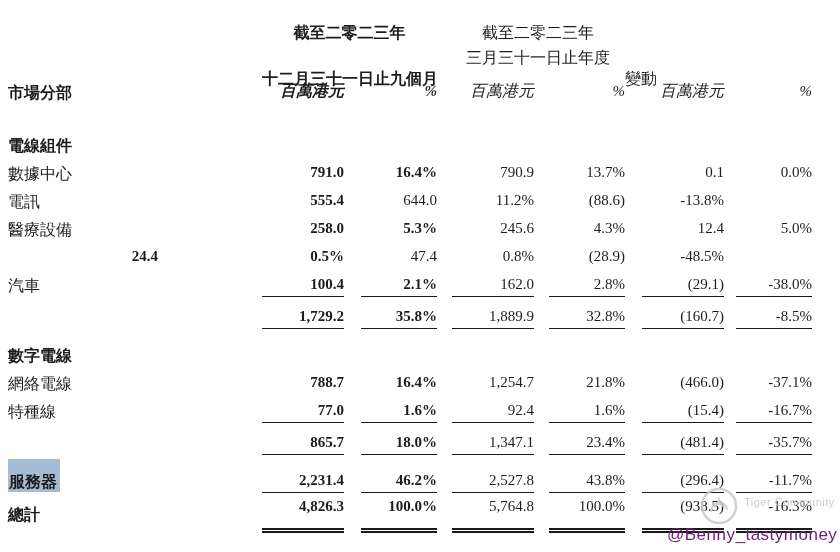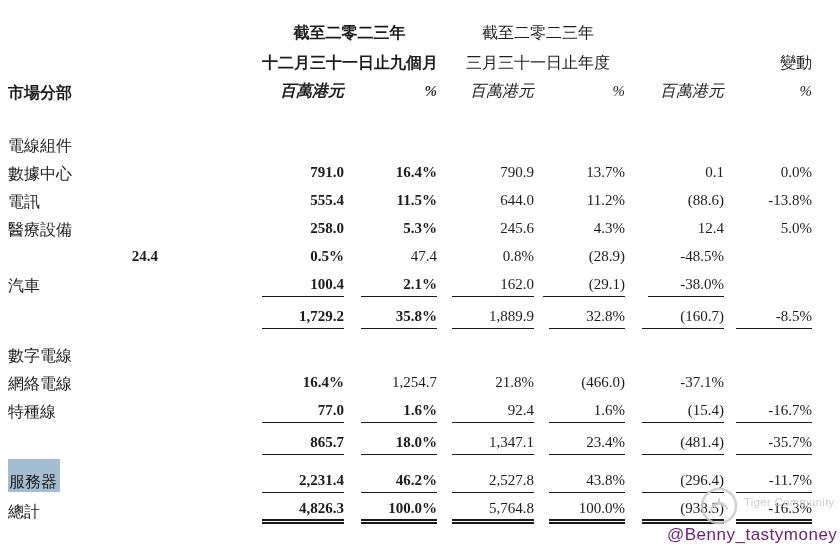--- a/index.html
+++ b/index.html
@@ -13,29 +13,29 @@
   .tr{display:grid;grid-template-columns:150px 186px 93px 97px 91px 99px 88px;
     height:28px;align-items:center}
   .thead .tr{height:30px}
   .lab{grid-column:1;font-size:16px;white-space:nowrap}
   .num{display:block;margin-left:auto;text-align:right;font-size:15px;
     padding-bottom:3px;white-space:nowrap}
   .cellv .num{width:82px}
   .cellp .num{width:76px}
   .b{font-weight:700}
   .i{font-style:italic}
-  .sec .lab{font-weight:400}
+  .sec .lab{font-weight:700}
   .rule .num{border-bottom:1.5px solid #1a1a1a}
-  .dbl .num{border-bottom:5px double #1a1a1a;padding-bottom:2px}
+  .dbl .num{border-bottom:5px double #1a1a1a;padding-bottom:13px}
   .hl{background:#a5bdd3;padding:14px 3px 2px 1px}
   
   .g{font-size:16px;white-space:nowrap}
   .g1{grid-column:2/4;text-align:center;padding-left:104px}
   .g2{grid-column:4/6;text-align:center;padding-left:14px}
-  .g3{grid-column:6/8;text-align:right}
+  .g3{grid-column:6/8;text-align:left}
   .unit{font-size:16px}
   
   .mt24{margin-top:24px}
   .mt10{margin-top:10px}
   .mt4{margin-top:4px}
   .mt2{margin-top:2px}
   
   .wm{position:absolute;left:0;top:0;width:840px;height:404px;pointer-events:none;
     font-family:"Liberation Sans","DejaVu Sans",sans-serif}
   .wm-logo{position:absolute;left:699px;top:486px;opacity:.85}
@@ -50,22 +50,22 @@
 <div class="page">
 
   <div class="thead">
     <div class="tr">
       <div class="lab"></div>
       <div class="g g1 b">截至二零二三年</div>
       <div class="g g2">截至二零二三年</div>
     </div>
     <div class="tr">
       <div class="lab"></div>
+      <div class="g g2">三月三十一日止年度</div>
       <div class="g g1 b">十二月三十一日止九個月</div>
-      <div class="g g2">三月三十一日止年度</div>
       <div class="g g3">變動</div>
     </div>
     <div class="tr">
       <div class="lab b">市場分部</div>
       <div class="cellv b i">
           <span class="num unit">百萬港元</span>
         </div>
       <div class="cellp b i">
           <span class="num">%</span>
         </div>
@@ -110,23 +110,20 @@
       <div class="cellp">
           <span class="num">0.0%</span>
         </div>
     </div>
 
     <div class="tr">
       <div class="lab">電訊</div>
       <div class="cellv b">
           <span class="num">555.4</span>
         </div>
-      <div class="cellp b">
-          <span class="num">11.5%</span>
-        </div>
       <div class="cellv">
           <span class="num">644.0</span>
         </div>
       <div class="cellp">
           <span class="num">11.2%</span>
         </div>
       <div class="cellv">
           <span class="num">(88.6)</span>
         </div>
       <div class="cellp">
@@ -181,20 +178,23 @@
       <div class="lab">汽車</div>
       <div class="cellv b">
           <span class="num">100.4</span>
         </div>
       <div class="cellp b">
           <span class="num">2.1%</span>
         </div>
       <div class="cellv">
           <span class="num">162.0</span>
         </div>
+      <div class="cellp">
+          <span class="num">2.8%</span>
+        </div>
       <div class="cellv">
           <span class="num">(29.1)</span>
         </div>
       <div class="cellp">
           <span class="num">-38.0%</span>
         </div>
     </div>
 
     <div class="tr rule mt4">
       <div class="lab"></div>
@@ -217,20 +217,23 @@
           <span class="num">-8.5%</span>
         </div>
     </div>
 
     <div class="tr sec mt10">
       <div class="lab">數字電線</div>
     </div>
 
     <div class="tr">
       <div class="lab">網絡電線</div>
+      <div class="cellv b">
+          <span class="num">788.7</span>
+        </div>
       <div class="cellp b">
           <span class="num">16.4%</span>
         </div>
       <div class="cellv">
           <span class="num">1,254.7</span>
         </div>
       <div class="cellp">
           <span class="num">21.8%</span>
         </div>
       <div class="cellv">

